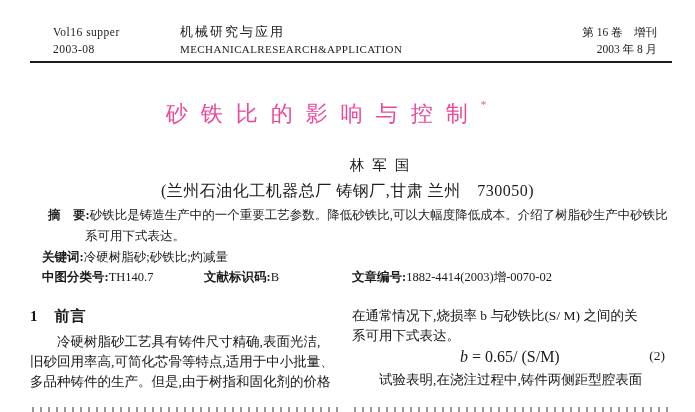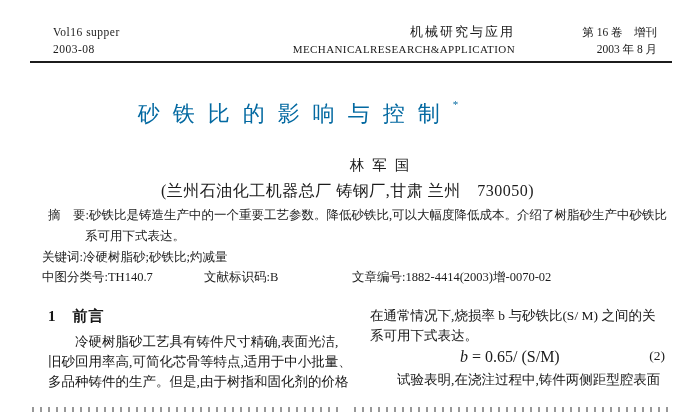--- a/index.html
+++ b/index.html
@@ -4,41 +4,41 @@
 <style>
   html,body{margin:0;padding:0;}
   body{
     width:695px;height:412px;position:relative;overflow:hidden;
     background:#ffffff;color:#1b1b1b;
     font-family:"Liberation Serif","DejaVu Serif",serif;
   }
   .abs{position:absolute;}
   
   .hdr-left{left:53px;top:24px;width:170px;font-size:11.5px;line-height:17px;letter-spacing:.5px;}
-  .hdr-center{left:180px;top:23px;width:335px;text-align:right;}
+  .hdr-center{left:180px;top:23px;width:335px;text-align:left;}
   .hdr-center .cn{font-size:13px;letter-spacing:2px;line-height:18px;}
   .hdr-center .en{font-size:11px;letter-spacing:.4px;line-height:16px;}
   .hdr-right{left:475px;top:24px;width:182px;text-align:right;font-size:11.5px;line-height:17px;}
   .hdr-rule{left:30px;top:61px;width:642px;height:2px;background:#1c1c1c;}
   
-  .title{left:0;top:98px;width:596px;text-align:center;font-size:22px;letter-spacing:13px;white-space:nowrap;color:#0369a1;}
+  .title{left:0;top:98px;width:596px;text-align:center;font-size:22px;letter-spacing:13px;white-space:nowrap;color:#ec4899;padding-left:28px;}
   .title sup{font-size:11px;letter-spacing:0;vertical-align:13px;}
   .author{left:0;top:156px;width:695px;text-align:center;font-size:14.5px;letter-spacing:8px;padding-left:36px;}
   .affil{left:0;top:181px;width:695px;text-align:center;font-size:16px;letter-spacing:.5px;}
   
   .meta{font-size:12.5px;line-height:15px;white-space:nowrap;}
-  .meta b{font-weight:normal;}
+  .meta b{font-weight:bold;}
   .abstract-l1{left:48px;top:208px;width:610px;}
   .abstract-l2{left:85px;top:229px;width:570px;}
   .keywords{left:42px;top:250px;width:613px;}
   .classif{left:42px;top:270px;width:613px;}
   .classif .seg2{position:absolute;left:162px;top:0;}
   .classif .seg3{position:absolute;left:310px;top:0;}
   
-  .body-line{font-size:13.5px;line-height:20px;white-space:nowrap;color:#161616;margin-left:18px;}
+  .body-line{font-size:13.5px;line-height:20px;white-space:nowrap;color:#161616;}
   .col-left{left:30px;top:306px;width:313px;}
   .col-right{left:352px;top:306px;width:317px;font-family:Liberation Serif, serif;}
   .sec-head{font-size:15px;font-weight:bold;letter-spacing:1px;}
   .indent{padding-left:27px;}
   .formula-row{position:relative;height:22px;margin-top:2px;}
   .formula{position:absolute;left:108px;top:0;font-size:16px;}
   .formula .var{font-style:italic;}
   .eq-num{position:absolute;right:4px;top:0;font-size:13.5px;}
   .gap8{height:6px;}
   

